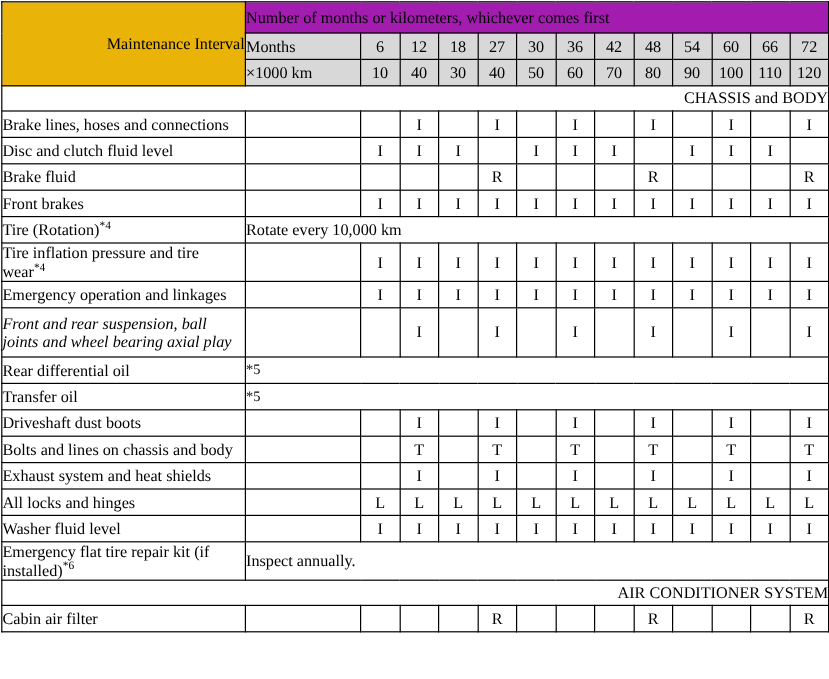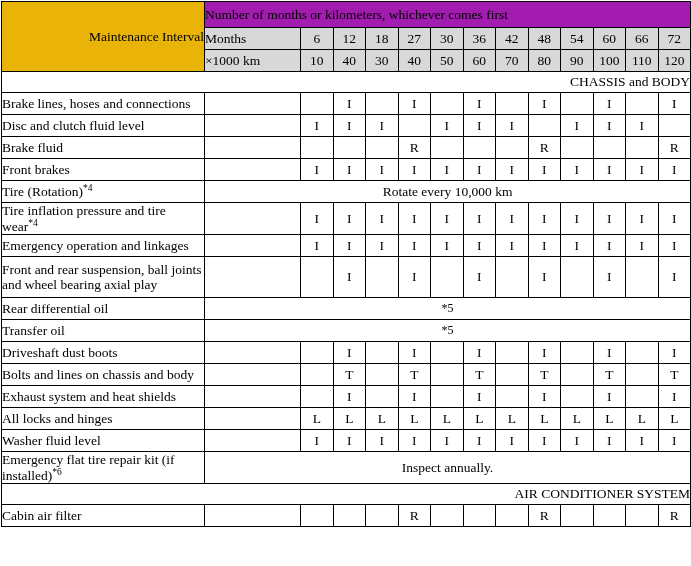--- a/index.html
+++ b/index.html
@@ -67,27 +67,28 @@
     height: 20px;
   }
   .item {
     text-align: left;
     padding: 3px 4px 3px 6px;
     height: 21px;
     margin-top: 24px;
   }
   .item.two-line {
     height: 40px;
+    font-style: italic;
   }
   .mark {
     text-align: center;
     font-size: 13.5px;
   }
   .span-note {
-    text-align: center;
+    text-align: left;
     font-size: 13.5px;
   }
   .span-note.small {
     font-size: 12px;
   }
   sup {
     font-size: 9.5px;
     vertical-align: super;
     line-height: 0;
   }

